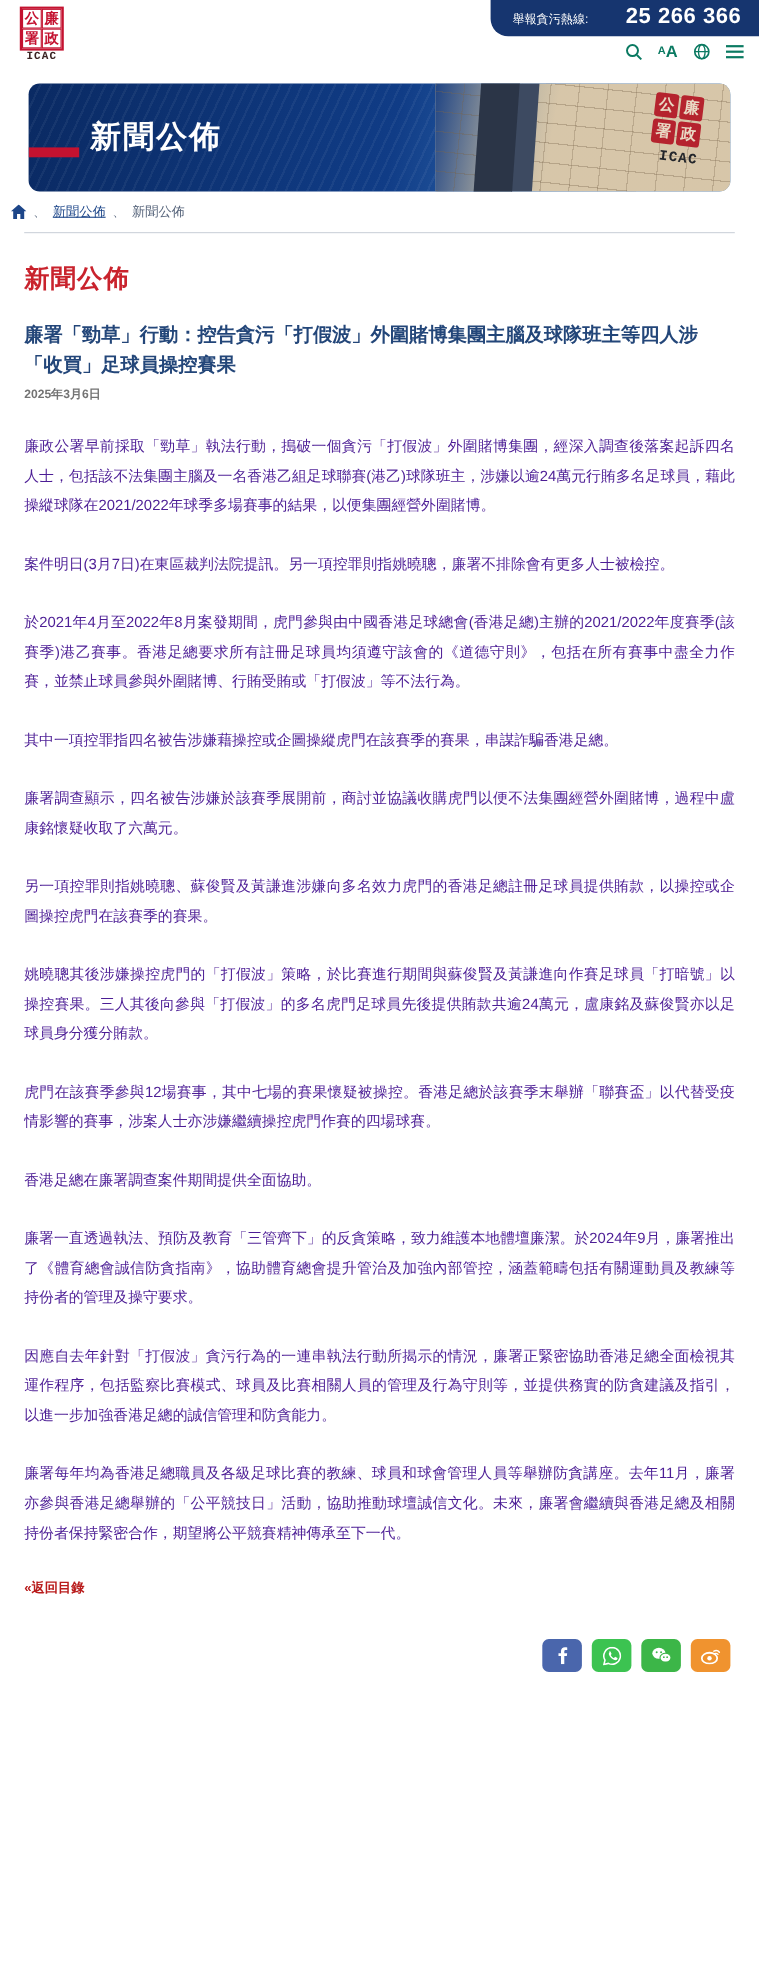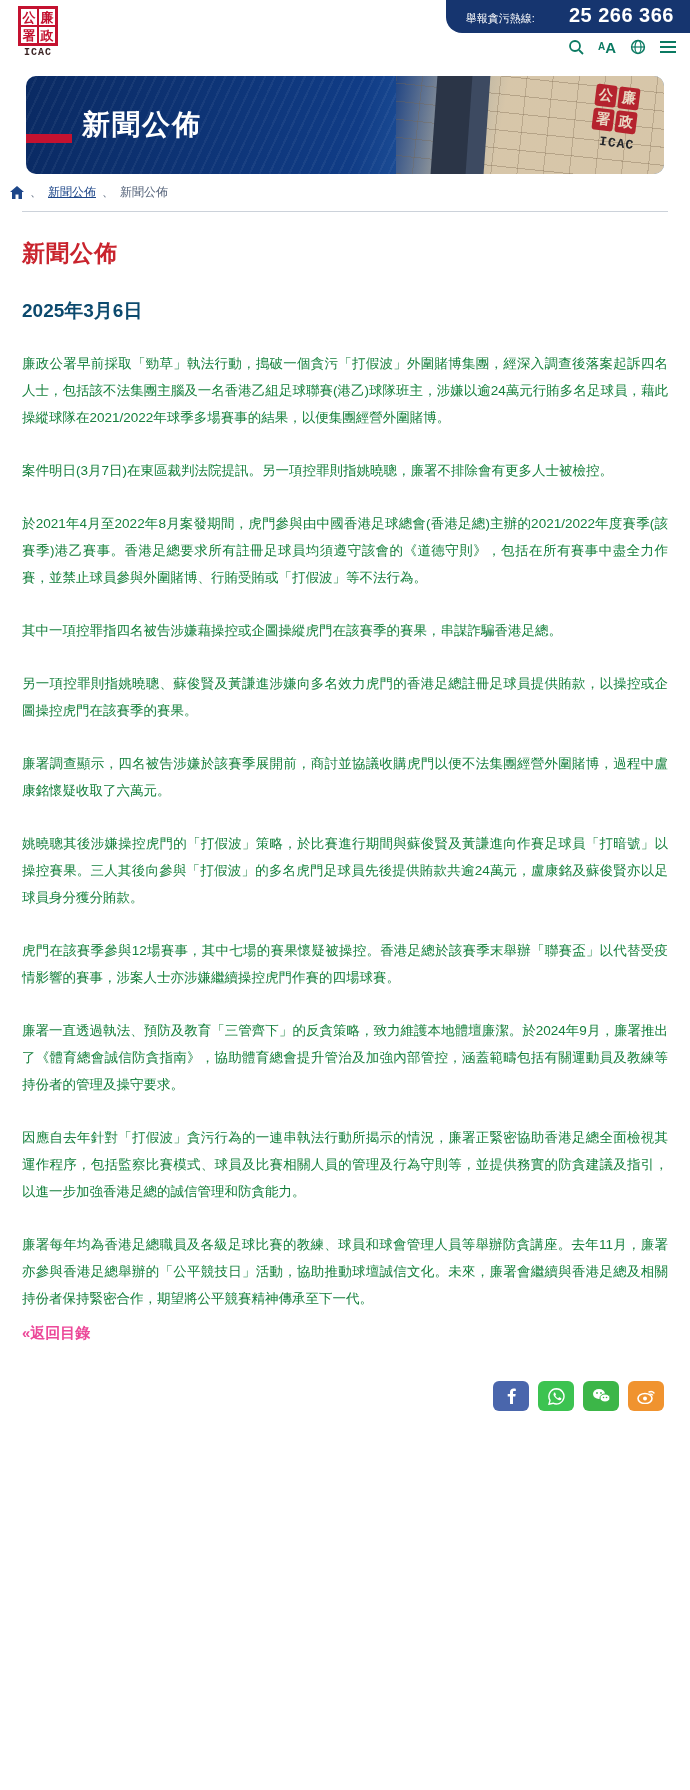--- a/index.html
+++ b/index.html
@@ -54,23 +54,23 @@
   .breadcrumb { display:flex; align-items:center; gap:6px; margin:10px 26px 0 10px; font-size:12px; color:#55637a; }
   .crumb-home svg { display:block; }
   .crumb-link { color:#1d4689; text-decoration:underline; cursor:pointer; }
   .crumb-sep { color:#55637a; }
   .crumb-current { color:#55637a; }
   .rule { border-top:1px solid #ccd2da; margin:10px 22px 0 22px; }
   
   .content { padding:0 22px; }
   .section-title { color:#c9232d; font-size:23px; font-weight:bold; margin-top:26px; letter-spacing:1px; }
   .article-title { color:#234679; font-size:17.5px; font-weight:bold; line-height:1.55; margin-top:22px; }
-  .article-date { color:#0c4a6e; font-size:19px; font-weight:bold; margin-top:29px; }
-  .article-body p { color:#15803d; font-size:13.5px; line-height:27px; margin-top:26px; text-align:justify; }
-  .back-link { display:inline-block; margin-top:12px; color:#ec4899; font-size:15px; font-weight:bold; cursor:pointer; }
+  .article-date { color:#737373; font-size:11px; font-weight:bold; margin-top:6px; }
+  .article-body p { color:#4c1d95; font-size:13.5px; line-height:27px; margin-top:26px; text-align:justify; }
+  .back-link { display:inline-block; margin-top:28px; color:#b91c1c; font-size:12px; font-weight:bold; cursor:pointer; }
   
   .share-row { display:flex; justify-content:flex-end; gap:9px; margin:38px 26px 0 0; }
   .share-btn { width:36px; height:30px; border-radius:6px; display:flex; align-items:center; justify-content:center;
           color:#fff; cursor:pointer; }
   .share-btn svg { display:block; }
 </style>
 </head>
 <body>
 
 <header class="site-header">
@@ -138,30 +138,32 @@
   </span>
   <span class="crumb-sep">、</span>
   <span class="crumb-link">新聞公佈</span>
   <span class="crumb-sep">、</span>
   <span class="crumb-current">新聞公佈</span>
 </nav>
 <div class="rule"></div>
 
 <main class="content">
   <h2 class="section-title">新聞公佈</h2>
+  <h3 class="article-title">廉署「勁草」行動：控告貪污「打假波」外圍賭博集團主腦及球隊班主等四人涉「收買」足球員操控賽果</h3>
   <div class="article-date">2025年3月6日</div>
   <div class="article-body">
     <p>廉政公署早前採取「勁草」執法行動，搗破一個貪污「打假波」外圍賭博集團，經深入調查後落案起訴四名人士，包括該不法集團主腦及一名香港乙組足球聯賽(港乙)球隊班主，涉嫌以逾24萬元行賄多名足球員，藉此操縱球隊在2021/2022年球季多場賽事的結果，以便集團經營外圍賭博。</p>
     <p>案件明日(3月7日)在東區裁判法院提訊。另一項控罪則指姚曉聰，廉署不排除會有更多人士被檢控。</p>
     <p>於2021年4月至2022年8月案發期間，虎門參與由中國香港足球總會(香港足總)主辦的2021/2022年度賽季(該賽季)港乙賽事。香港足總要求所有註冊足球員均須遵守該會的《道德守則》，包括在所有賽事中盡全力作賽，並禁止球員參與外圍賭博、行賄受賄或「打假波」等不法行為。</p>
     <p>其中一項控罪指四名被告涉嫌藉操控或企圖操縱虎門在該賽季的賽果，串謀詐騙香港足總。</p>
+    <p>廉署調查顯示，四名被告涉嫌於該賽季展開前，商討並協議收購虎門以便不法集團經營外圍賭博，過程中盧康銘懷疑收取了六萬元。</p>
     <p>另一項控罪則指姚曉聰、蘇俊賢及黃謙進涉嫌向多名效力虎門的香港足總註冊足球員提供賄款，以操控或企圖操控虎門在該賽季的賽果。</p>
-    <p>廉署調查顯示，四名被告涉嫌於該賽季展開前，商討並協議收購虎門以便不法集團經營外圍賭博，過程中盧康銘懷疑收取了六萬元。</p>
     <p>姚曉聰其後涉嫌操控虎門的「打假波」策略，於比賽進行期間與蘇俊賢及黃謙進向作賽足球員「打暗號」以操控賽果。三人其後向參與「打假波」的多名虎門足球員先後提供賄款共逾24萬元，盧康銘及蘇俊賢亦以足球員身分獲分賄款。</p>
     <p>虎門在該賽季參與12場賽事，其中七場的賽果懷疑被操控。香港足總於該賽季末舉辦「聯賽盃」以代替受疫情影響的賽事，涉案人士亦涉嫌繼續操控虎門作賽的四場球賽。</p>
+    <p>香港足總在廉署調查案件期間提供全面協助。</p>
     <p>廉署一直透過執法、預防及教育「三管齊下」的反貪策略，致力維護本地體壇廉潔。於2024年9月，廉署推出了《體育總會誠信防貪指南》，協助體育總會提升管治及加強內部管控，涵蓋範疇包括有關運動員及教練等持份者的管理及操守要求。</p>
     <p>因應自去年針對「打假波」貪污行為的一連串執法行動所揭示的情況，廉署正緊密協助香港足總全面檢視其運作程序，包括監察比賽模式、球員及比賽相關人員的管理及行為守則等，並提供務實的防貪建議及指引，以進一步加強香港足總的誠信管理和防貪能力。</p>
     <p>廉署每年均為香港足總職員及各級足球比賽的教練、球員和球會管理人員等舉辦防貪講座。去年11月，廉署亦參與香港足總舉辦的「公平競技日」活動，協助推動球壇誠信文化。未來，廉署會繼續與香港足總及相關持份者保持緊密合作，期望將公平競賽精神傳承至下一代。</p>
   </div>
   <a class="back-link">«返回目錄</a>
 </main>
 
 <div class="share-row">
   <div class="share-btn" style="background:#4a66ac">
     <svg width="9" height="16" viewBox="0 0 9 16">

